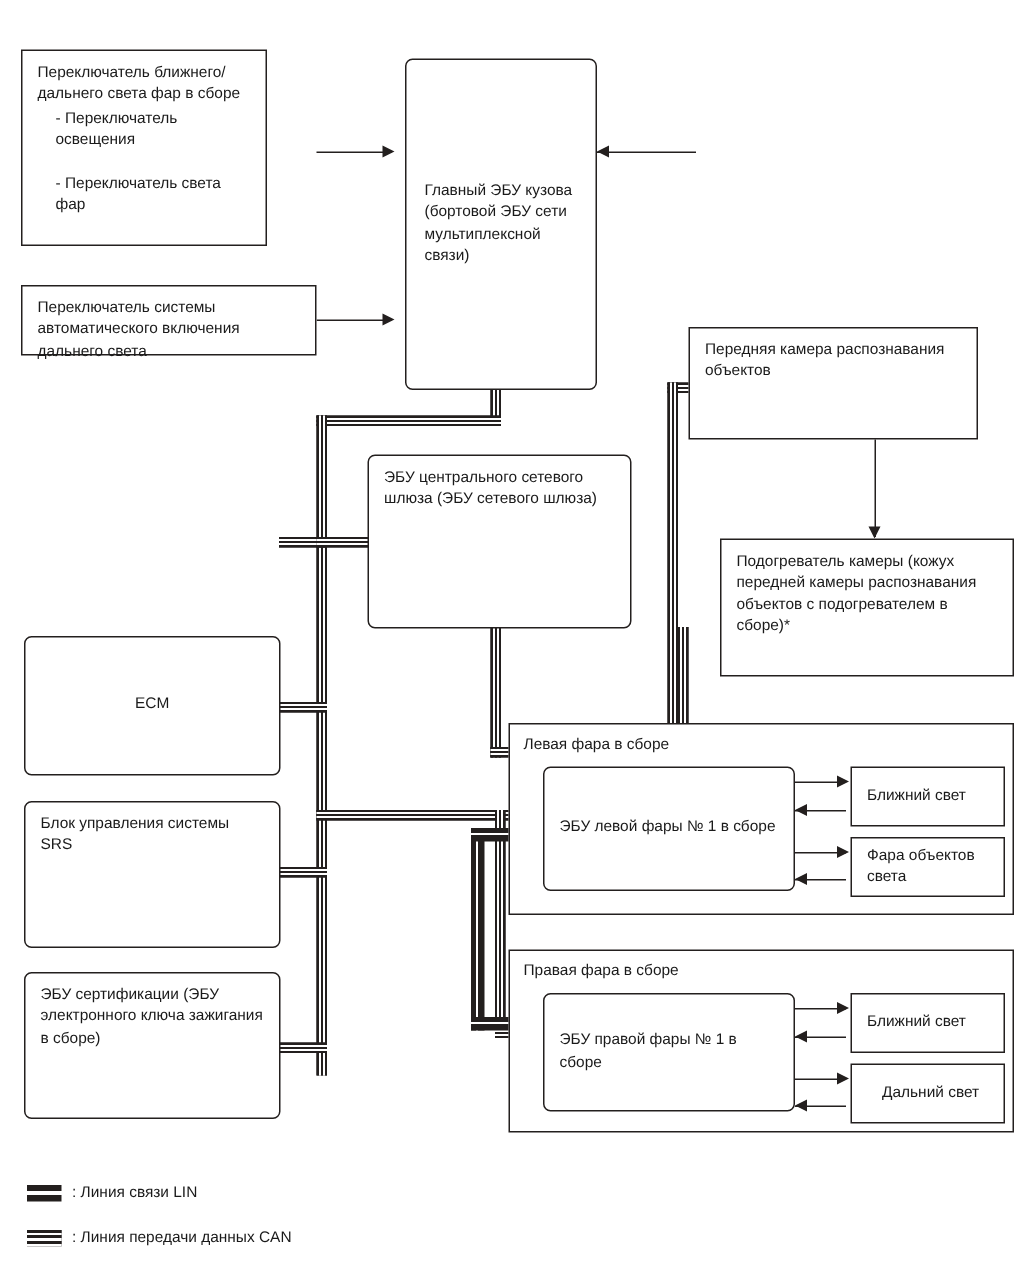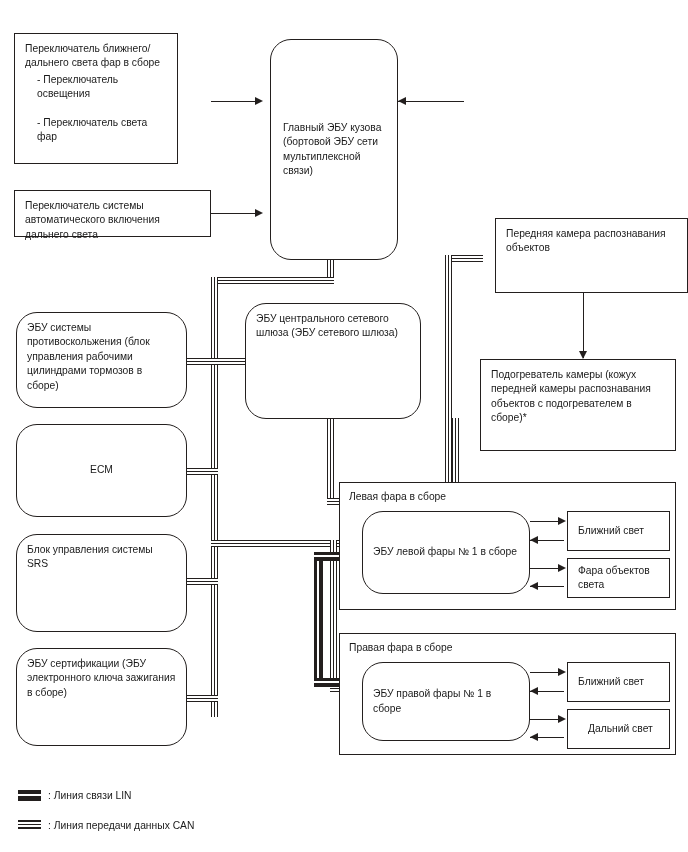--- a/index.html
+++ b/index.html
@@ -25,21 +25,21 @@
     box-sizing: border-box;
     border: 1.3px solid #231f1e;
     background: #ffffff;
     font-size: 10.3px;
     line-height: 14.4px;
     color: #1a1a1a;
     padding: 8px 10px;
     z-index: 30;
   }
   .box.round {
-    border-radius: 21px;
+    border-radius: 5px;
   }
   .box.group {
     border-width: 1.1px;
     padding: 7px 9px;
     z-index: 20;
   }
   .box.vcenter {
     display: flex;
     flex-direction: column;
     justify-content: center;
@@ -252,31 +252,28 @@
 
   <div class="box" style="left:14px; top:190px; width:197px; height:47px;">
     <div>Переключатель системы автоматического включения дальнего света</div>
   </div>
 
   <div class="box round vcenter" style="left:270px; top:39px; width:128px; height:221px; padding:10px 12px;">
     <div>Главный ЭБУ кузова (бортовой ЭБУ сети мультиплексной связи)</div>
   </div>
 
 
-  <div class="box" style="left:495px; top:218px; width:193px; height:75px;">
+  <div class="box" style="left:459px; top:218px; width:193px; height:75px;">
     <div>Передняя камера распознавания объектов</div>
   </div>
 
   <div class="box" style="left:480px; top:359px; width:196px; height:92px;">
     <div>Подогреватель камеры (кожух передней камеры распознавания объектов с подогревателем в сборе)*</div>
   </div>
 
-  <div class="box round" style="left:16px; top:312px; width:171px; height:96px;">
-    <div>ЭБУ системы противоскольжения (блок управления рабочими цилиндрами тормозов в сборе)</div>
-  </div>
 
   <div class="box round" style="left:245px; top:303px; width:176px; height:116px;">
     <div>ЭБУ центрального сетевого шлюза (ЭБУ сетевого шлюза)</div>
   </div>
 
   <div class="box round center" style="left:16px; top:424px; width:171px; height:93px;">
     <div>ECM</div>
   </div>
 
   <div class="box round" style="left:16px; top:534px; width:171px; height:98px;">

